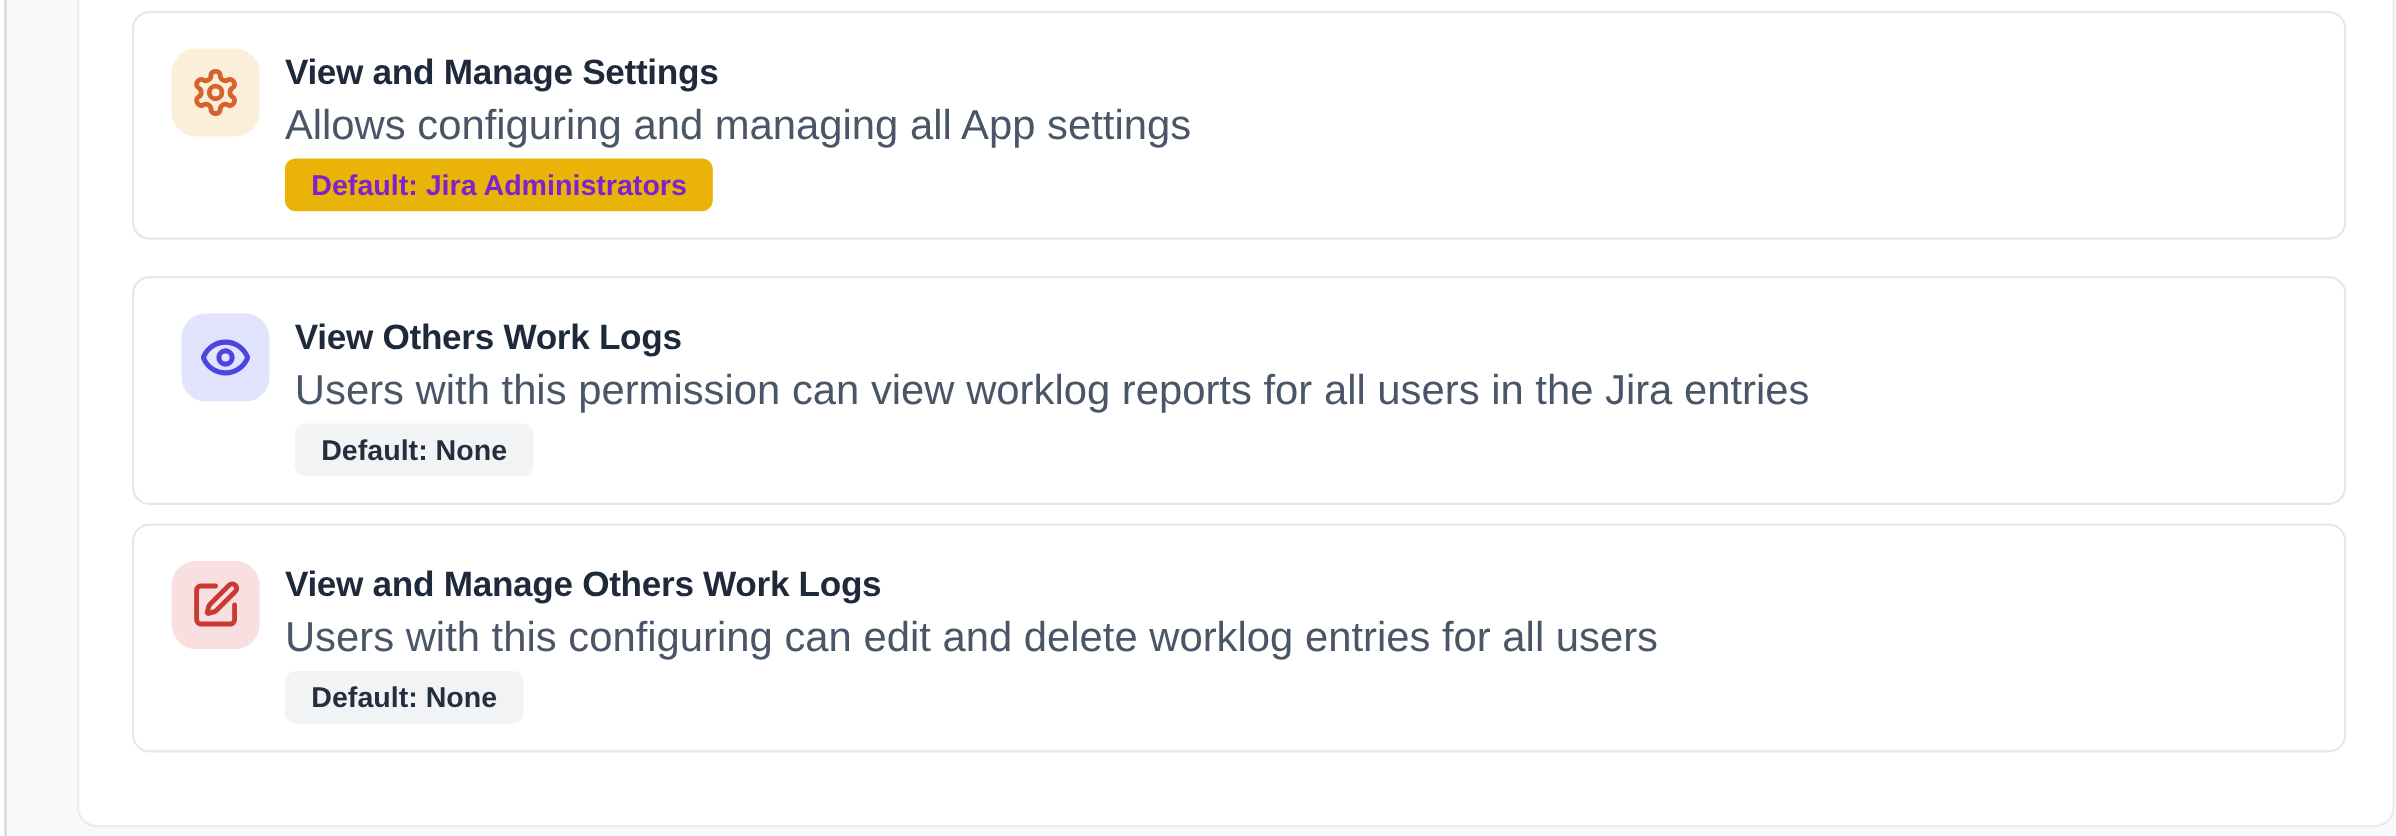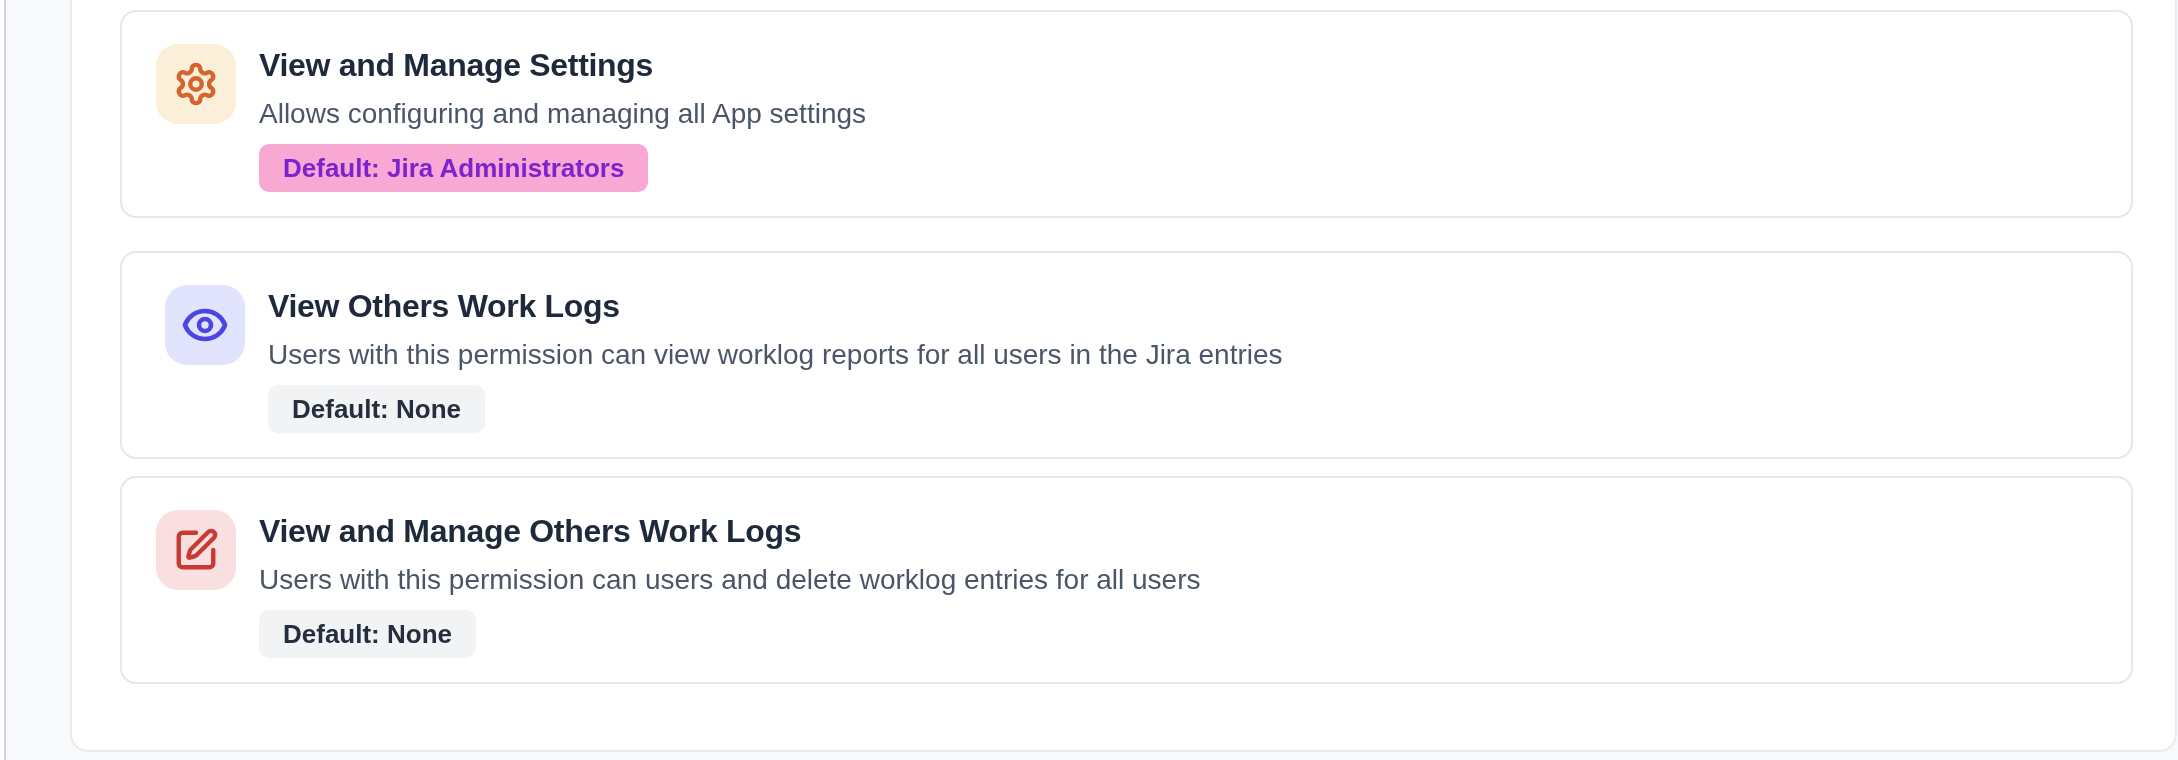--- a/index.html
+++ b/index.html
@@ -49,21 +49,21 @@
 
   .card-text { flex: 1 1 auto; min-width: 0; }
   .card-title {
     font-size: 32px; line-height: 42px; font-weight: 700;
     letter-spacing: -0.3px;
     color: #1e293b;
     white-space: nowrap;
   }
   .card-desc {
     margin-top: 8px;
-    font-size: 28px; line-height: 40px; font-weight: 400;
+    font-size: 38px; line-height: 40px; font-weight: 400;
     color: #4a5668;
     white-space: nowrap;
   }
   .badge {
     display: inline-block;
     margin-top: 10px;
     padding: 10px 24px;
     border-radius: 10px;
     font-size: 26px; line-height: 28px; font-weight: 600;
     white-space: nowrap;
@@ -80,21 +80,21 @@
   <div class="perm-card pos-0">
     <div class="icon-box" style="background-color: rgb(252, 239, 218); color: rgb(214, 98, 46);">
       <svg width="46" height="46" viewBox="0 0 24 24" fill="none" stroke="currentColor" stroke-width="2.3" stroke-linecap="round" stroke-linejoin="round">
         <path d="M12.22 2h-.44a2 2 0 0 0-2 2v.18a2 2 0 0 1-1 1.73l-.43.25a2 2 0 0 1-2 0l-.15-.08a2 2 0 0 0-2.73.73l-.22.38a2 2 0 0 0 .73 2.73l.15.1a2 2 0 0 1 1 1.72v.51a2 2 0 0 1-1 1.74l-.15.09a2 2 0 0 0-.73 2.73l.22.38a2 2 0 0 0 2.73.73l.15-.08a2 2 0 0 1 2 0l.43.25a2 2 0 0 1 1 1.73V20a2 2 0 0 0 2 2h.44a2 2 0 0 0 2-2v-.18a2 2 0 0 1 1-1.73l.43-.25a2 2 0 0 1 2 0l.15.08a2 2 0 0 0 2.73-.73l.22-.39a2 2 0 0 0-.73-2.73l-.15-.08a2 2 0 0 1-1-1.74v-.5a2 2 0 0 1 1-1.74l.15-.09a2 2 0 0 0 .73-2.73l-.22-.38a2 2 0 0 0-2.73-.73l-.15.08a2 2 0 0 1-2 0l-.43-.25a2 2 0 0 1-1-1.73V4a2 2 0 0 0-2-2z"></path>
         <circle cx="12" cy="12" r="3"></circle>
       </svg>
     </div>
     <div class="card-text">
       <div class="card-title">View and Manage Settings</div>
       <div class="card-desc">Allows configuring and managing all App settings</div>
-      <span class="badge" style="background-color: #f9a8d4; color: rgb(125, 34, 206);">Default: Jira Administrators</span>
+      <span class="badge" style="background-color: #eab308; color: rgb(125, 34, 206);">Default: Jira Administrators</span>
     </div>
   </div>
 
   <div class="perm-card pos-1">
     <div class="icon-box" style="background-color: rgb(225, 228, 252); color: rgb(75, 69, 225);">
       <svg width="48" height="48" viewBox="0 0 24 24" fill="none" stroke="currentColor" stroke-width="2.3" stroke-linecap="round" stroke-linejoin="round">
         <path d="M2.062 12.348a1 1 0 0 1 0-.696 10.75 10.75 0 0 1 19.876 0 1 1 0 0 1 0 .696 10.75 10.75 0 0 1-19.876 0"></path>
         <circle cx="12" cy="12" r="3"></circle>
       </svg>
     </div>
@@ -107,17 +107,17 @@
 
   <div class="perm-card pos-2">
     <div class="icon-box" style="background-color: rgb(249, 223, 223); color: rgb(202, 58, 52);">
       <svg width="46" height="46" viewBox="0 0 24 24" fill="none" stroke="currentColor" stroke-width="2.3" stroke-linecap="round" stroke-linejoin="round">
         <path d="M12 3H5a2 2 0 0 0-2 2v14a2 2 0 0 0 2 2h14a2 2 0 0 0 2-2v-7"></path>
         <path d="M18.375 2.625a1 1 0 0 1 3 3l-9.013 9.014a2 2 0 0 1-.853.505l-2.873.84a.5.5 0 0 1-.62-.62l.84-2.873a2 2 0 0 1 .506-.852z"></path>
       </svg>
     </div>
     <div class="card-text">
       <div class="card-title">View and Manage Others Work Logs</div>
-      <div class="card-desc">Users with this permission can users and delete worklog entries for all users</div>
+      <div class="card-desc">Users with this configuring can edit and delete worklog entries for all users</div>
       <span class="badge" style="background-color: rgb(242, 243, 245); color: rgb(36, 46, 62);">Default: None</span>
     </div>
   </div>
 </div>
 
 </body></html>

